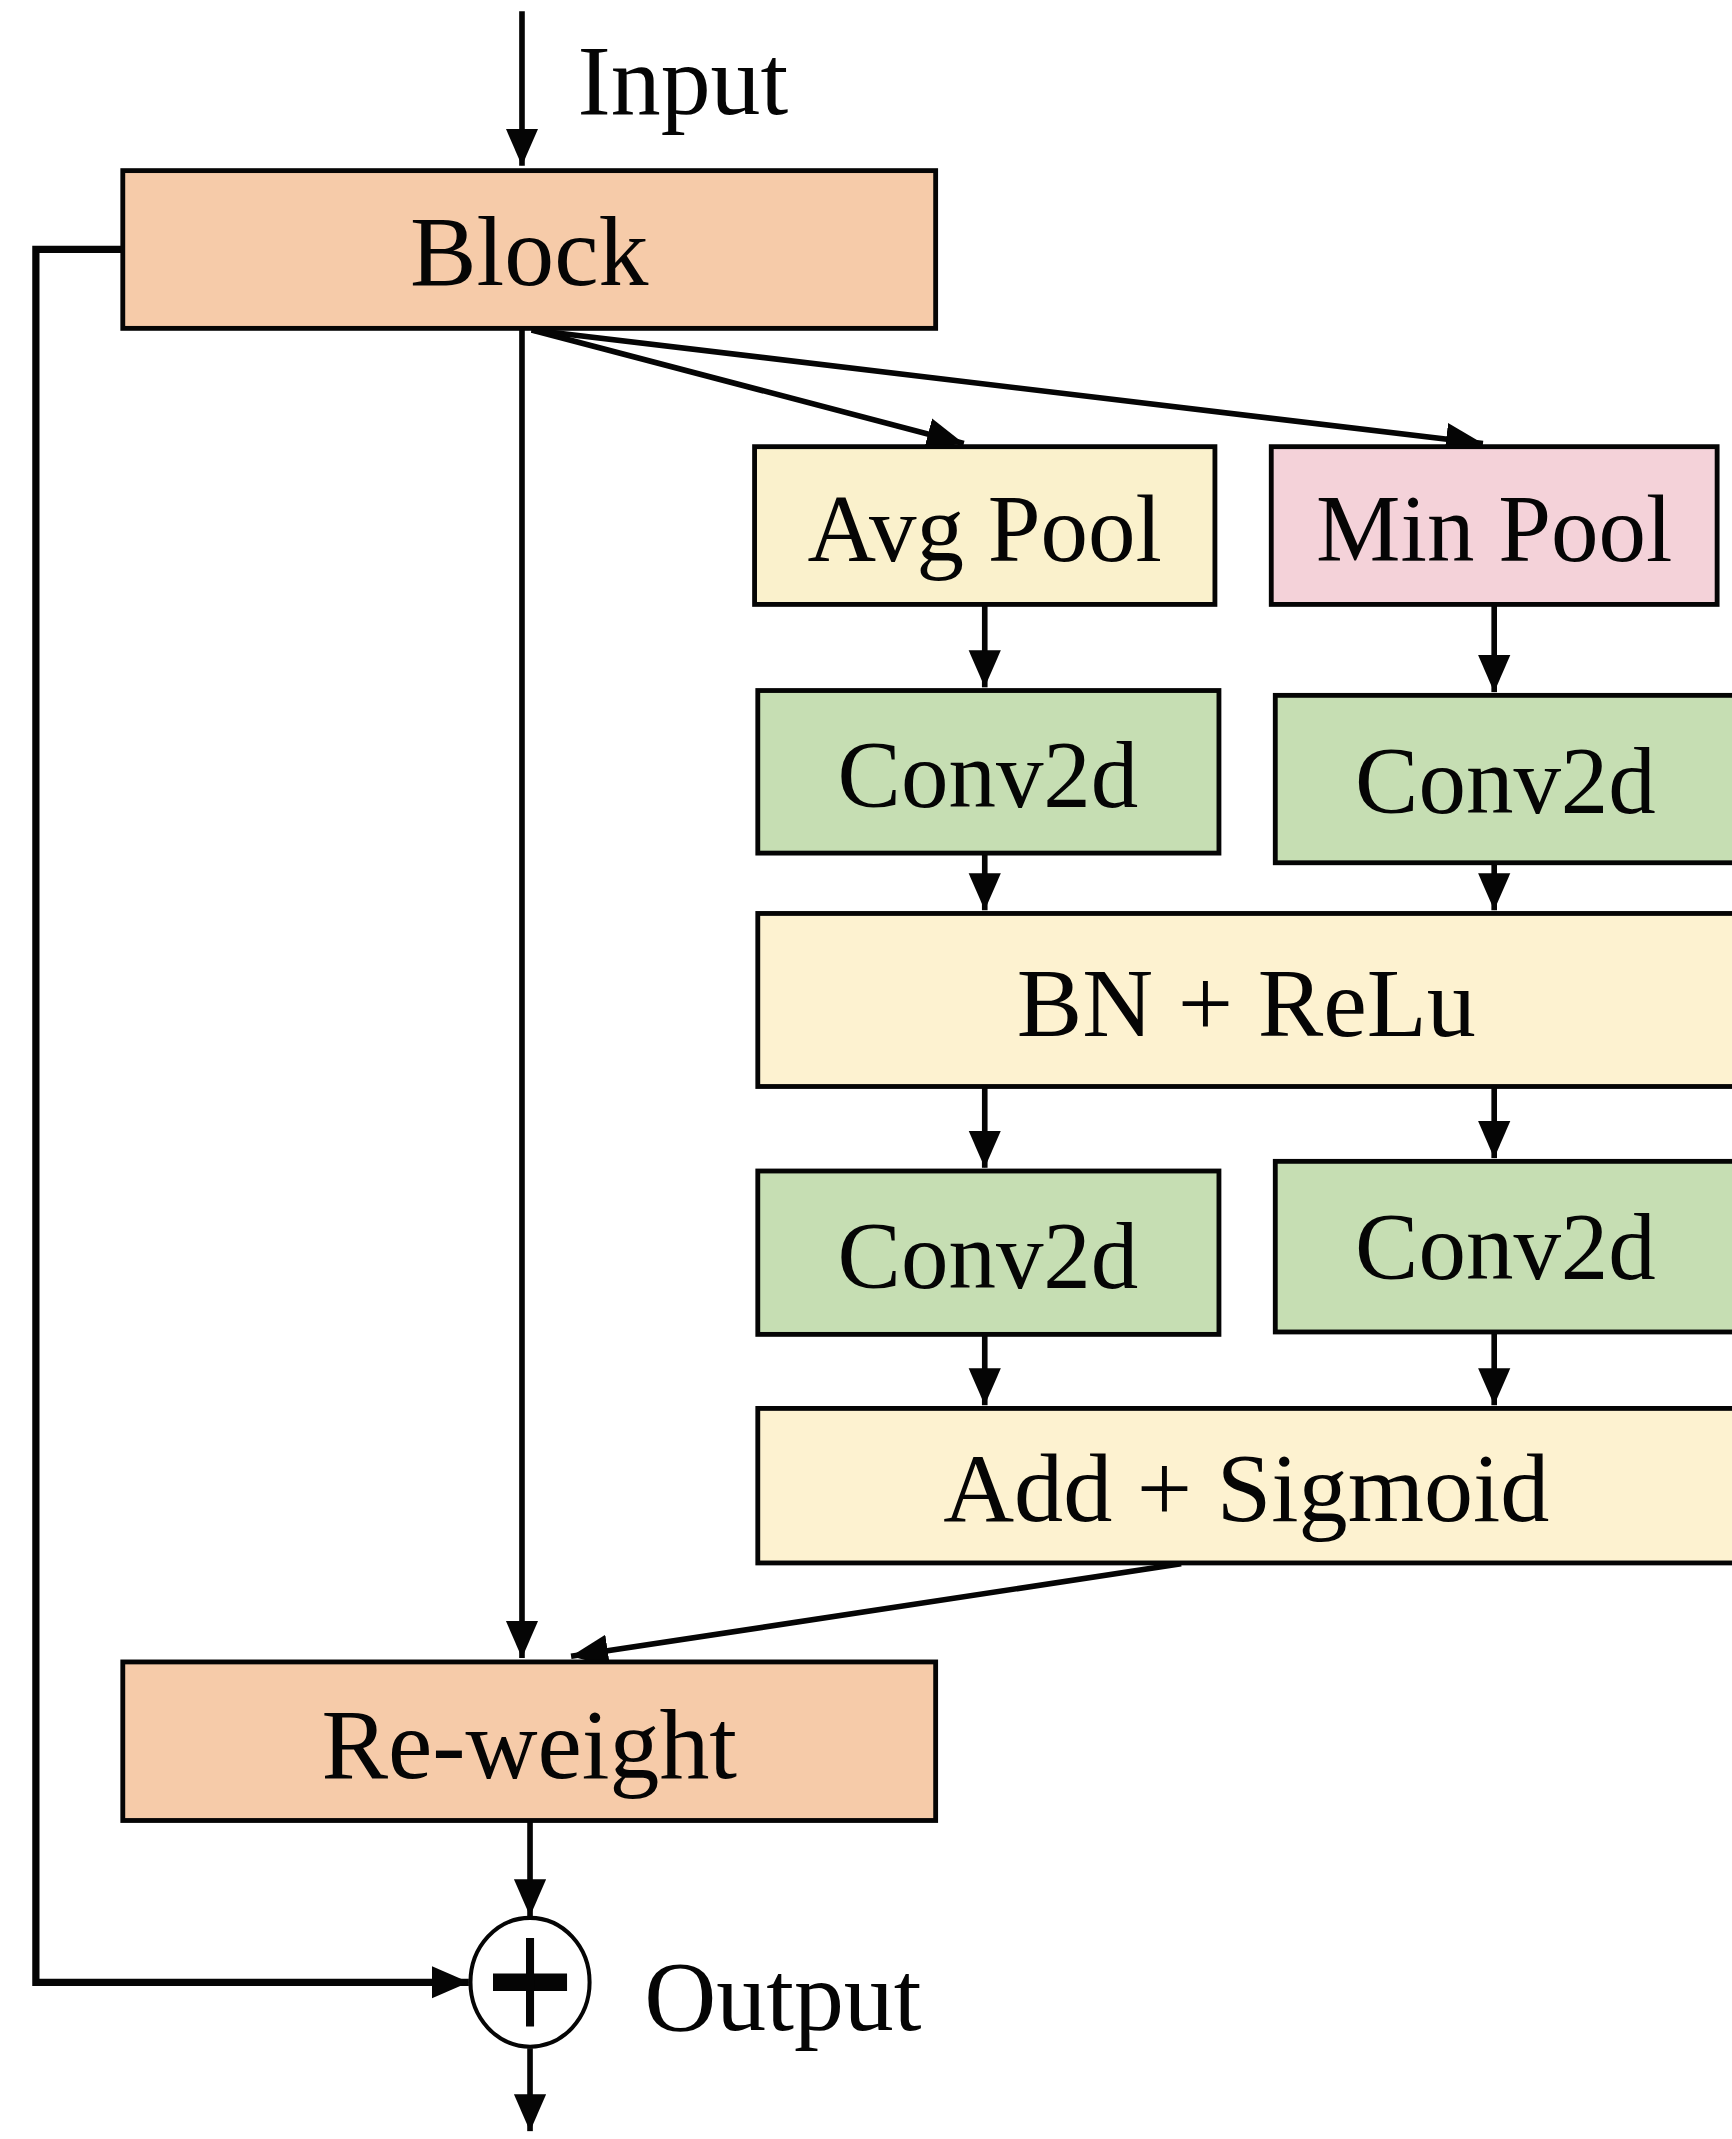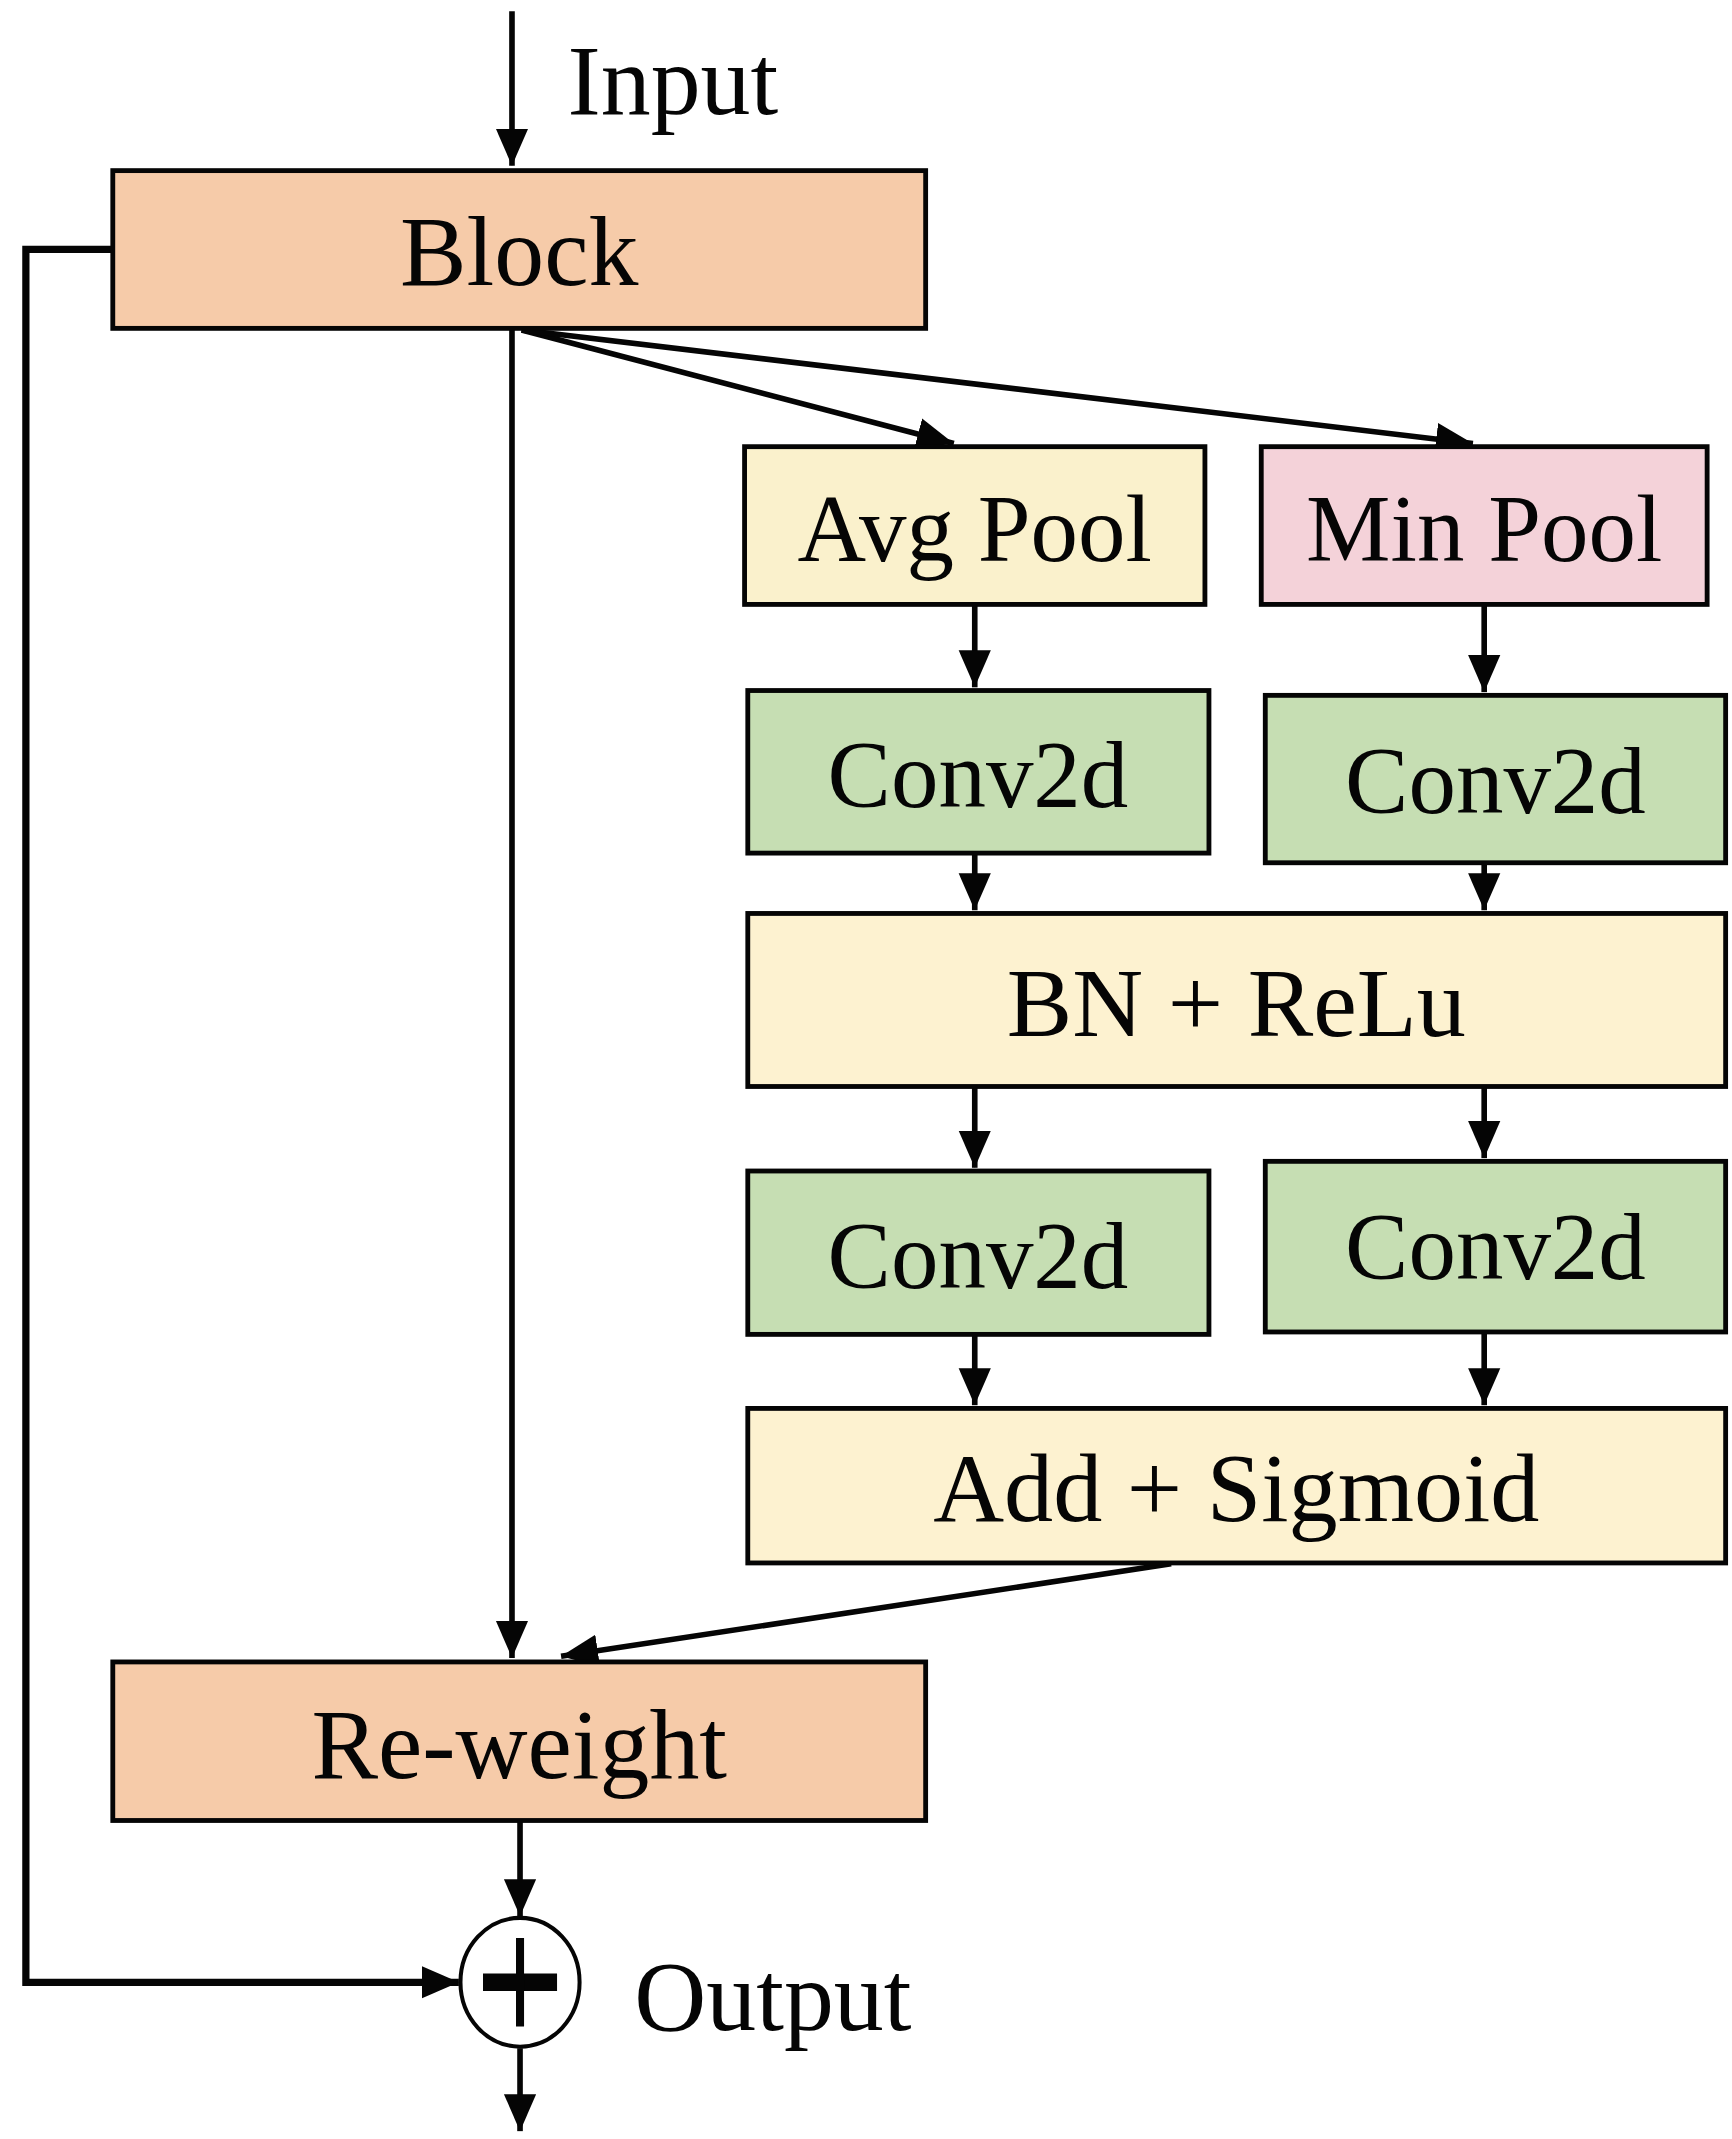--- a/index.html
+++ b/index.html
@@ -1,16 +1,16 @@
 <!DOCTYPE html>
 <html style="font-size:13px"><head>
 <meta charset="utf-8">
 <style>
   html, body { margin: 0; padding: 0; background: #ffffff; }
-  .canvas { width: 1699px; height: 2140px; position: relative; }
+  .canvas { width: 1699px; height: 2140px; position: relative; padding-left: 10px; }
   svg { display: block; }
   svg text {
     font-family: "Liberation Serif", "DejaVu Serif", serif;
     fill: #050505;
   }
   rect.node {
     stroke: #050505;
     stroke-width: 6;
   }
   .edges line, .edges path {

